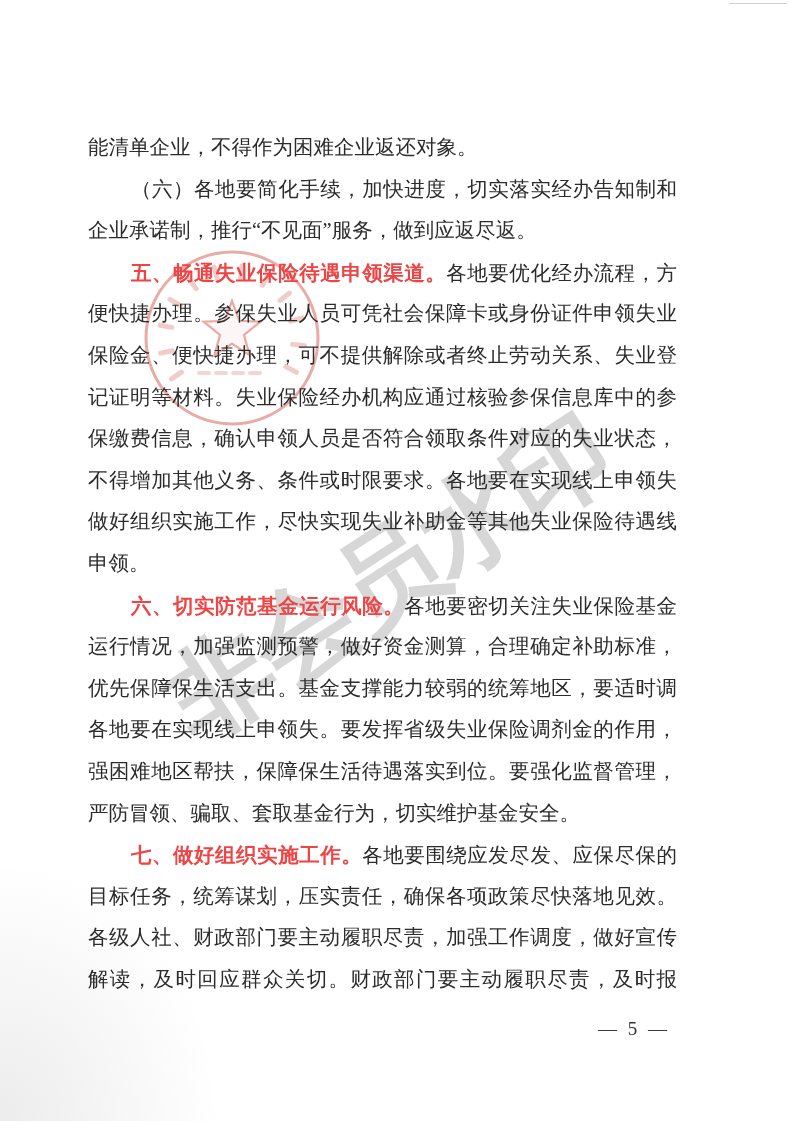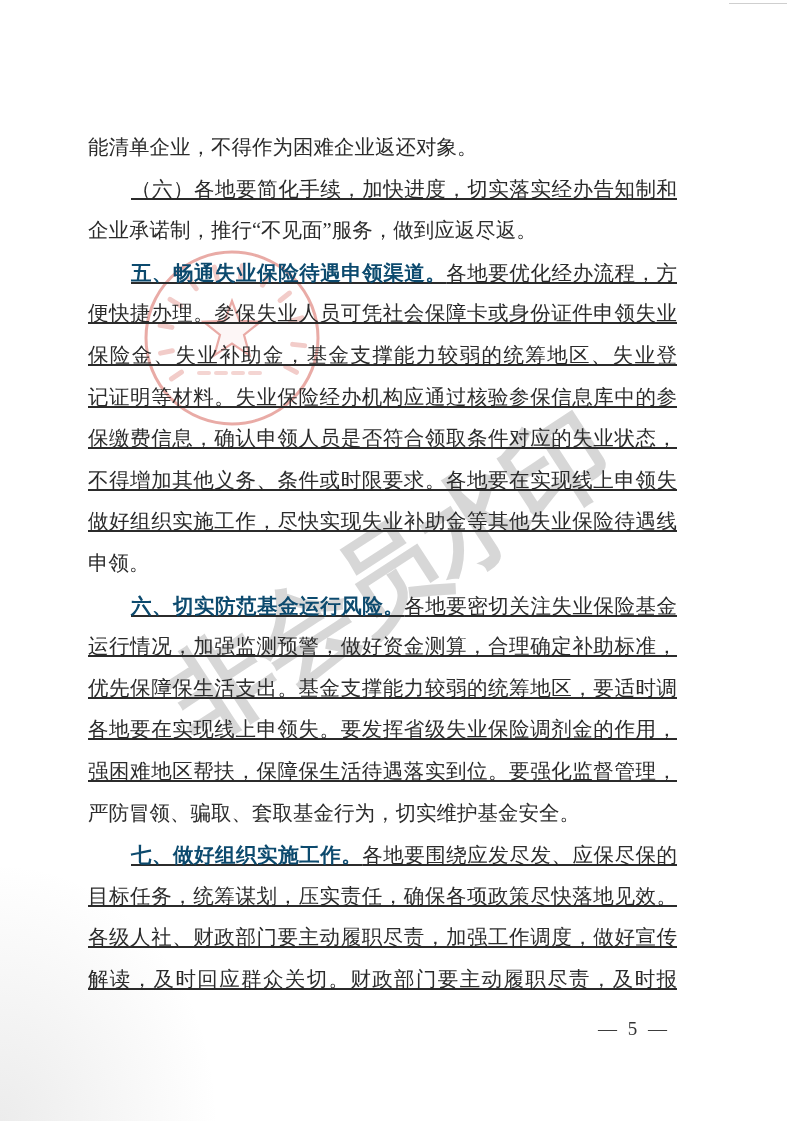--- a/index.html
+++ b/index.html
@@ -52,26 +52,26 @@
     z-index:3;
     font-size:20.5px;
     color:#2b2b2b;
   }
   .line {
     height:41.6px;
     line-height:41.6px;
     text-align:justify;
     overflow:hidden;
   }
-  .line.just { text-align-last:justify;text-decoration:underline; }
+  .line.just { text-align-last:justify; }
   .line.indent { text-indent:43px; }
   .lead {
     font-family:"Liberation Sans","DejaVu Sans",sans-serif;
     font-weight:bold;
-    color:#0c4a6e;
+    color:#ef4444;
   }
   .page-number {
     position:absolute; left:598px; top:1018px;
     z-index:3;
     font-size:19px;
     letter-spacing:3px;
     color:#333333;
     white-space:nowrap;
   }
 </style>
@@ -115,21 +115,21 @@
       </g>
     </g>
   </svg>
 
   <div class="text-block">
       <div class="line">能清单企业，不得作为困难企业返还对象。</div>
       <div class="line indent just">（六）各地要简化手续，加快进度，切实落实经办告知制和</div>
       <div class="line">企业承诺制，推行“不见面”服务，做到应返尽返。</div>
       <div class="line indent just"><b class="lead">五、畅通失业保险待遇申领渠道。</b>各地要优化经办流程，方</div>
       <div class="line just">便快捷办理。参保失业人员可凭社会保障卡或身份证件申领失业</div>
-      <div class="line just">保险金、失业补助金，基金支撑能力较弱的统筹地区、失业登</div>
+      <div class="line just">保险金、便快捷办理，可不提供解除或者终止劳动关系、失业登</div>
       <div class="line just">记证明等材料。失业保险经办机构应通过核验参保信息库中的参</div>
       <div class="line just">保缴费信息，确认申领人员是否符合领取条件对应的失业状态，</div>
       <div class="line just">不得增加其他义务、条件或时限要求。各地要在实现线上申领失</div>
       <div class="line just">做好组织实施工作，尽快实现失业补助金等其他失业保险待遇线上</div>
       <div class="line">申领。</div>
       <div class="line indent just"><b class="lead">六、切实防范基金运行风险。</b>各地要密切关注失业保险基金</div>
       <div class="line just">运行情况，加强监测预警，做好资金测算，合理确定补助标准，</div>
       <div class="line just">优先保障保生活支出。基金支撑能力较弱的统筹地区，要适时调</div>
       <div class="line just">各地要在实现线上申领失。要发挥省级失业保险调剂金的作用，加</div>
       <div class="line just">强困难地区帮扶，保障保生活待遇落实到位。要强化监督管理，</div>

